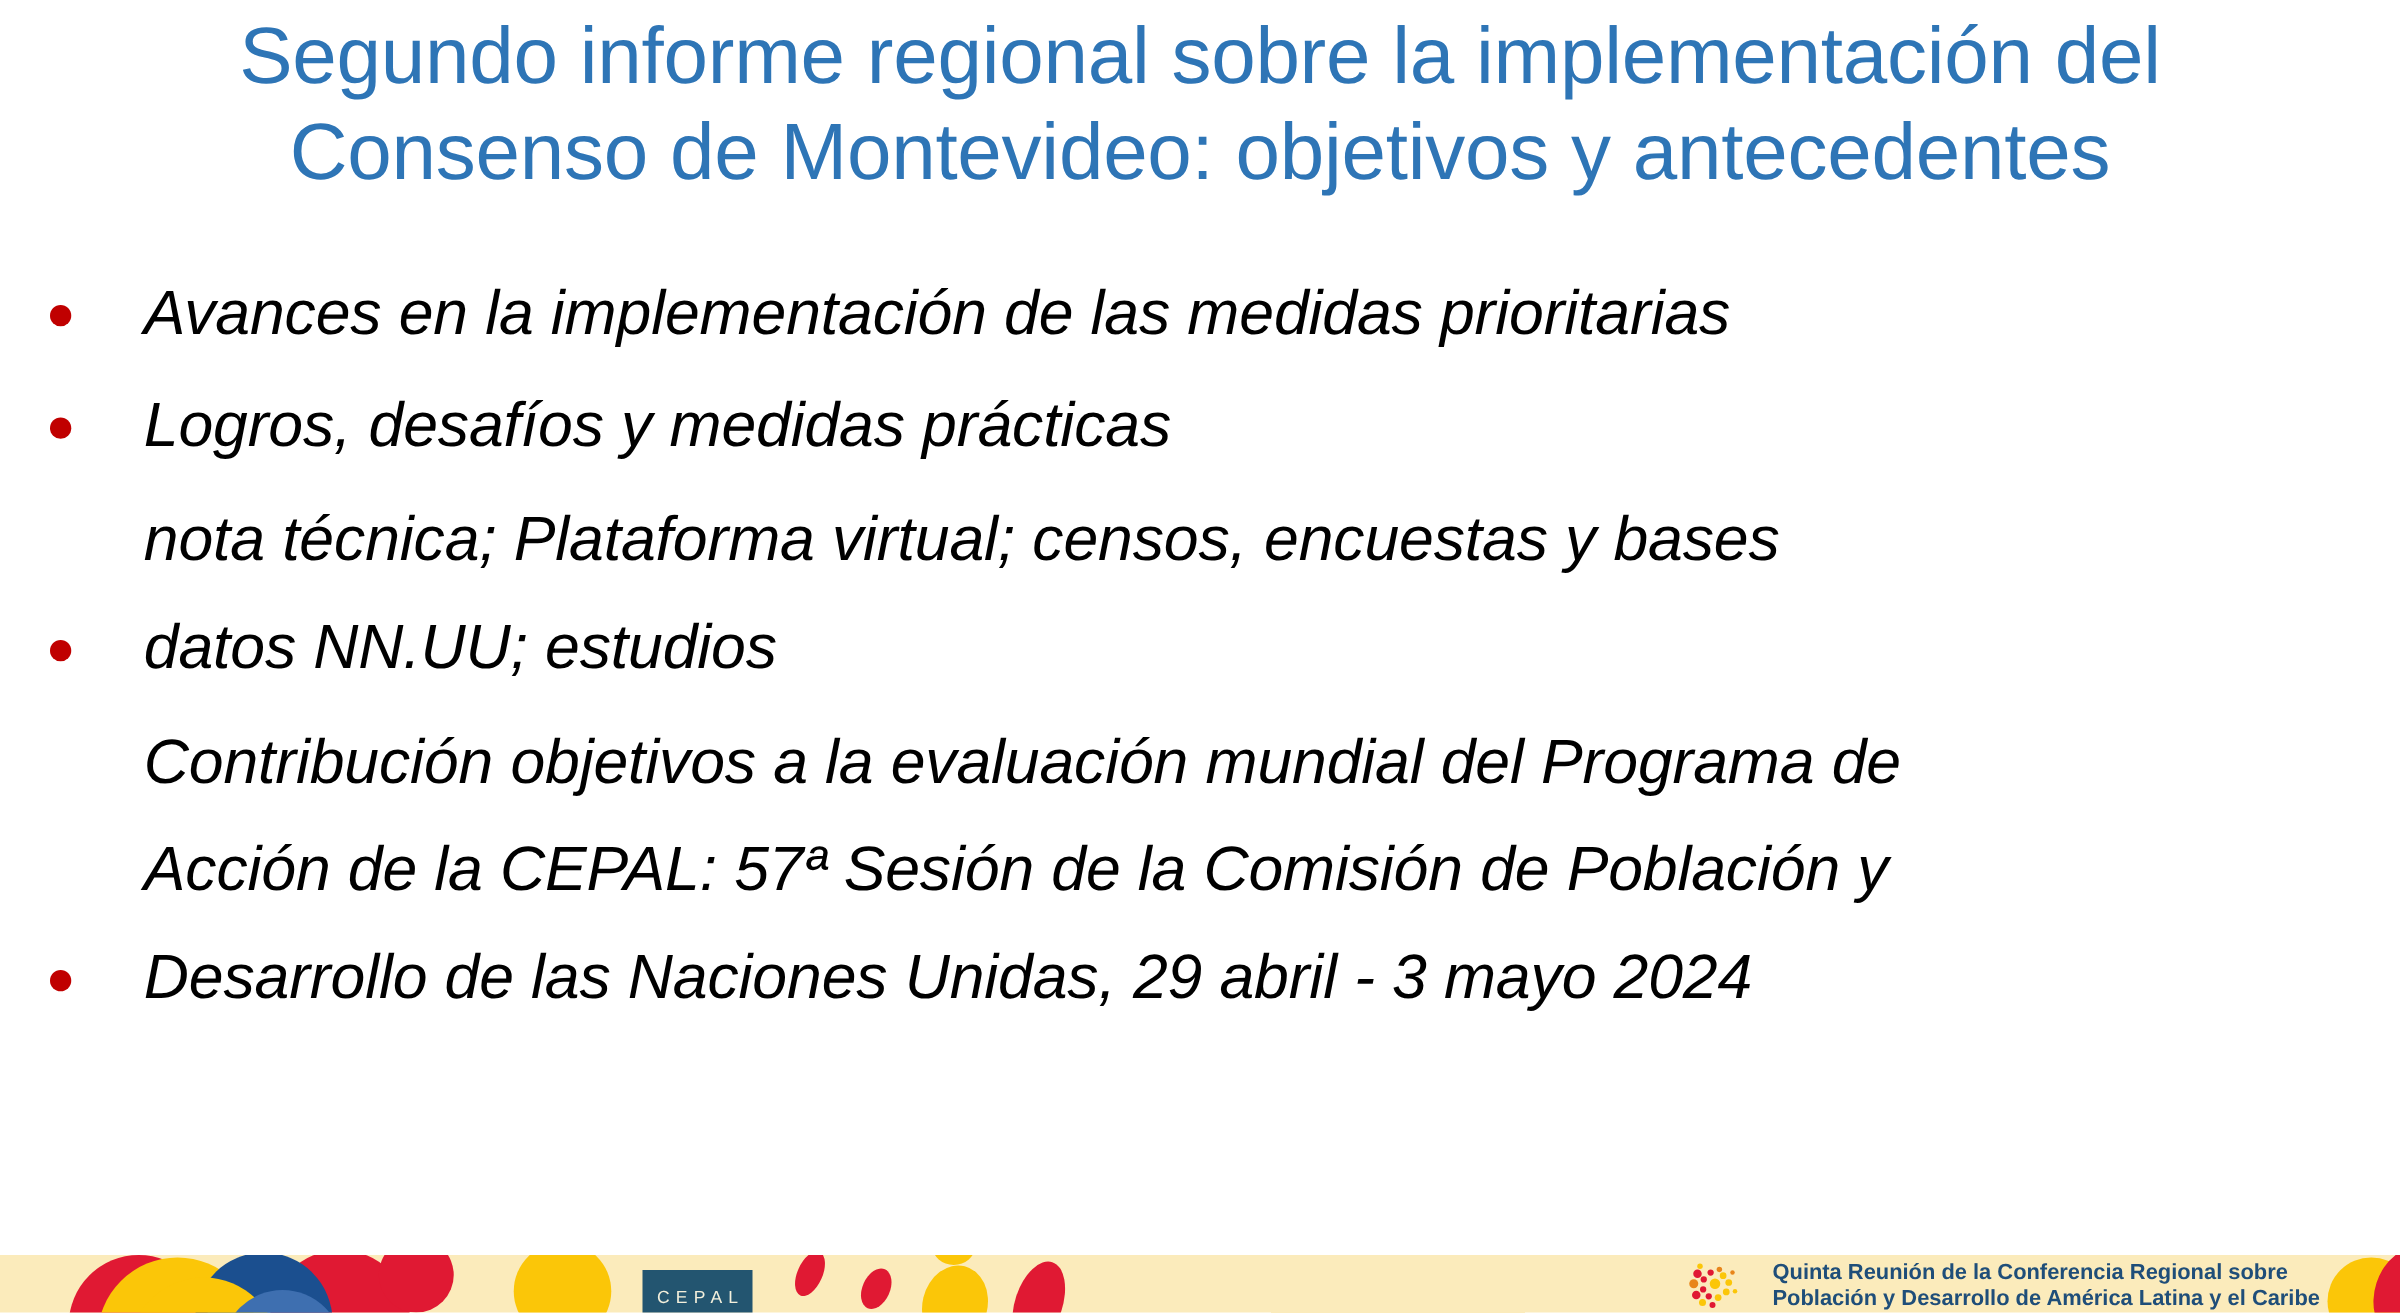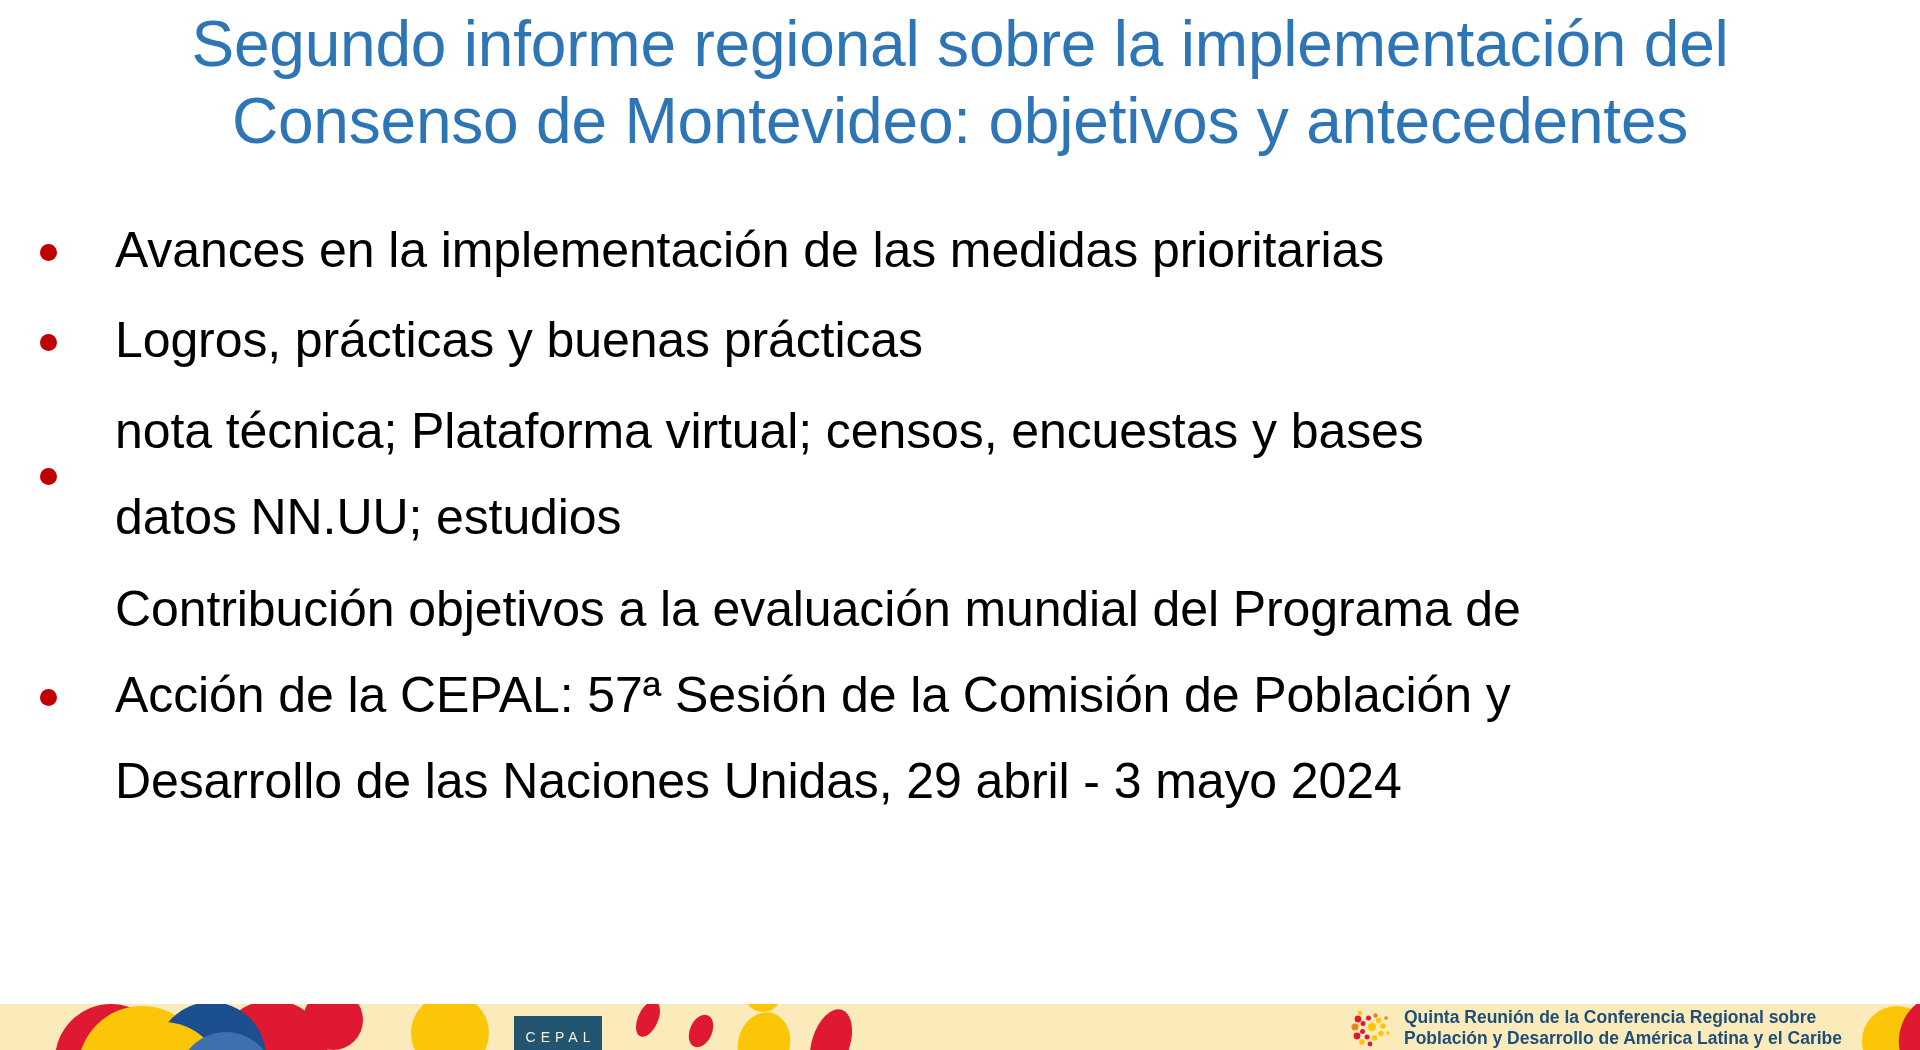--- a/index.html
+++ b/index.html
@@ -40,22 +40,23 @@
   
   .body-block {
     position: absolute;
     left: 0px;
     top: 208px;
     width: 1860px;
   }
   .bullet-row {
     position: relative;
     display: flex;
-    align-items: center;
+    align-items: flex-end;
     margin-bottom: 6px;
+    font-style: italic;
   }
   .bullet-dot {
     flex: 0 0 auto;
     width: 115px;
     position: relative;
     height: 84px;
   }
   .bullet-dot::before {
     content: "";
     position: absolute;
@@ -194,20 +195,21 @@
     position: relative;
     flex: 0 0 auto;
   }
   .conf-text {
     color: #1F4E79;
     font-family: "Liberation Sans", sans-serif;
     font-size: 17.5px;
     font-weight: bold;
     line-height: 21px;
     white-space: nowrap;
+    margin-left: 14px;
   }
   .conf-text span { display: block; }
 </style>
 </head>
 <body>
 
 <div class="slide">
 
   <div class="title-block">
     <span class="title-line">Segundo informe regional sobre la implementación del</span>
@@ -216,21 +218,21 @@
 
   <div class="body-block">
 
     <div class="bullet-row">
       <div class="bullet-dot"></div>
       <div class="bullet-text">Avances en la implementación de las medidas prioritarias</div>
     </div>
 
     <div class="bullet-row">
       <div class="bullet-dot"></div>
-      <div class="bullet-text">Logros, prácticas y buenas prácticas</div>
+      <div class="bullet-text">Logros, desafíos y medidas prácticas</div>
     </div>
 
     <div class="bullet-row">
       <div class="bullet-dot"></div>
       <div class="bullet-text wrap">
         <div>nota técnica; Plataforma virtual; censos, encuestas y bases</div>
         <div>datos NN.UU; estudios</div>
       </div>
     </div>
 

